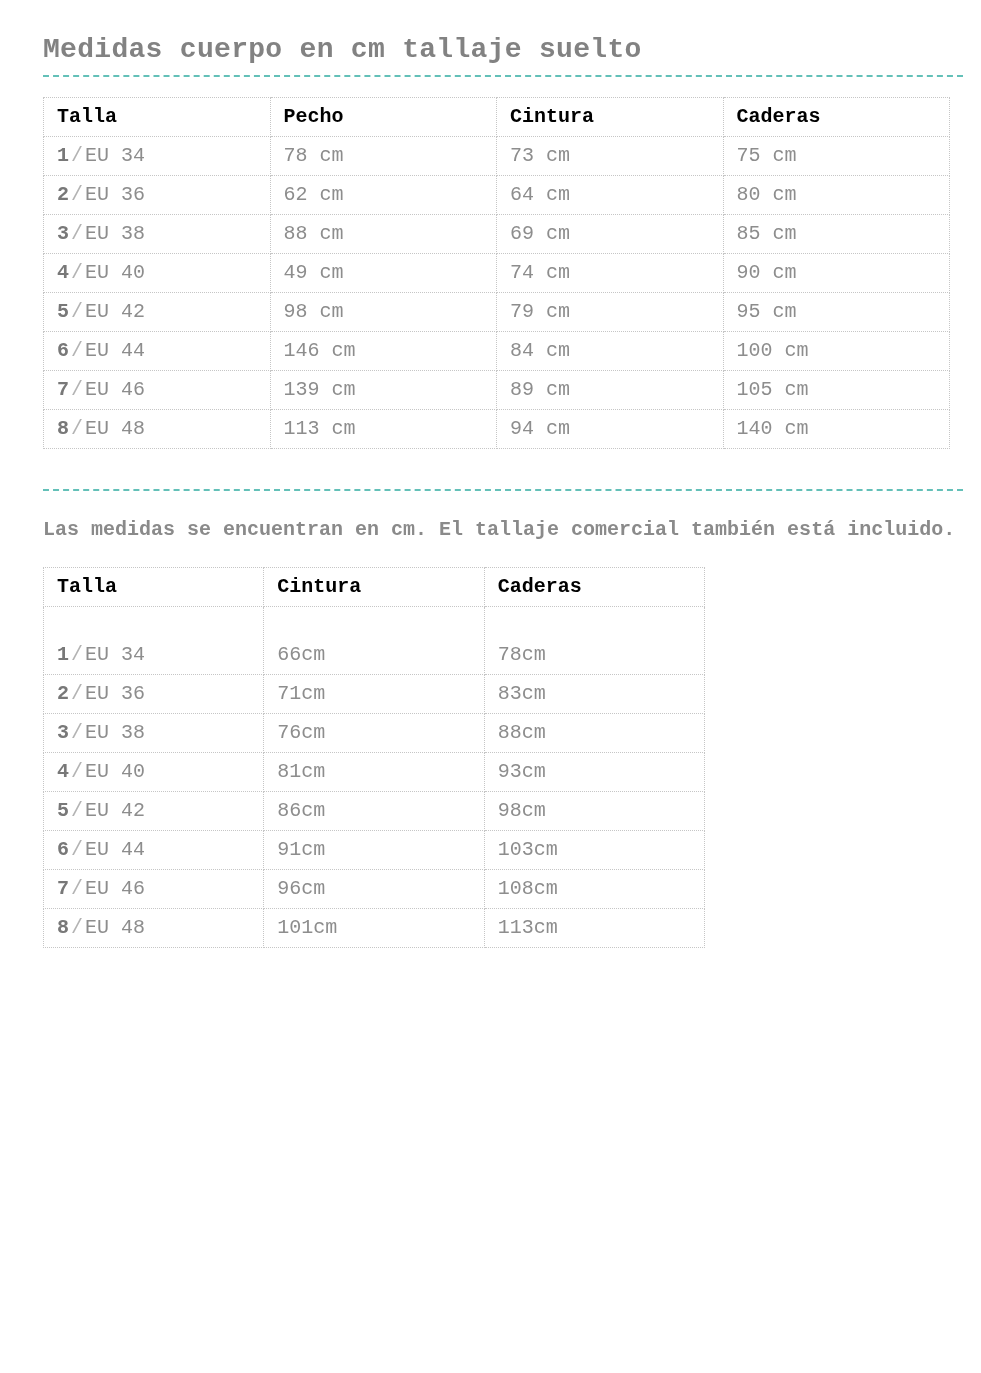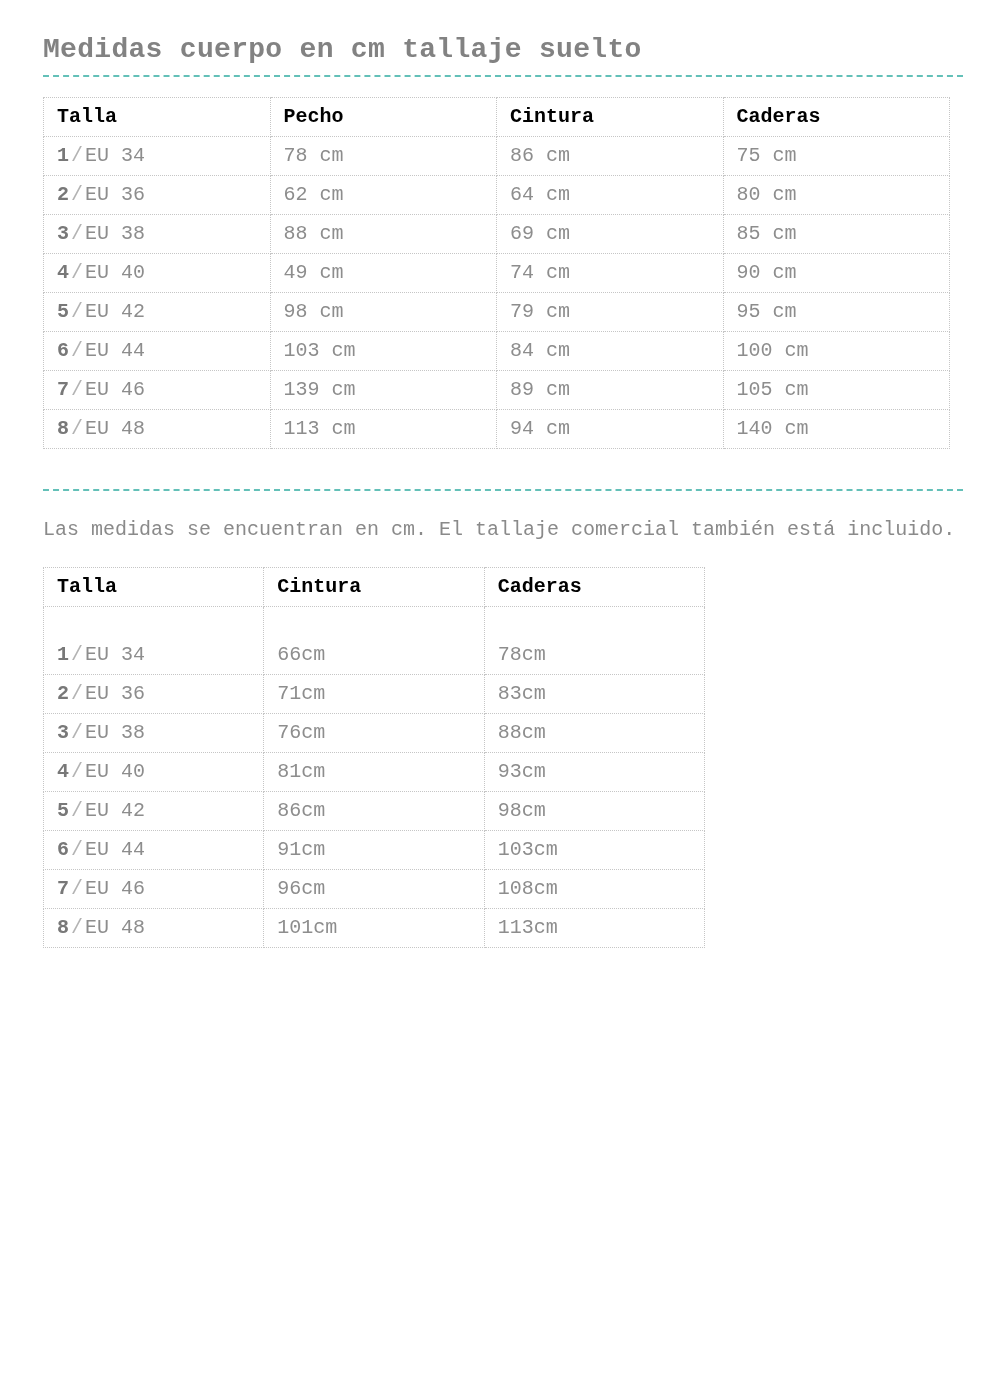--- a/index.html
+++ b/index.html
@@ -31,20 +31,21 @@
     border: none;
     border-top: 2px dashed #63c0b8;
     margin: 0 0 20px 0;
     height: 0;
   }
   .note {
     font-size: 20px;
     line-height: 24px;
     color: #8a8a8a;
     margin: 27px 0 25px 0;
+    font-weight: bold;
   }
   table {
     border-collapse: collapse;
     table-layout: fixed;
   }
   .body-table { width: 907px; }
   .garment-table { width: 662px; }
   th, td {
     border: 1px dotted #c6c6c6;
     font-size: 20px;
@@ -92,21 +93,21 @@
           <th>Cintura</th>
           <th>Caderas</th>
         </tr>
       </thead>
       <tbody>
   <tr>
     <td>
       <span class="size-num">1</span><span class="slash">/</span><span>EU 34</span>
     </td>
     <td>78 cm</td>
-    <td>86 cm</td>
+    <td>73 cm</td>
     <td>75 cm</td>
   </tr>
 
   <tr>
     <td>
       <span class="size-num">2</span><span class="slash">/</span><span>EU 36</span>
     </td>
     <td>62 cm</td>
     <td>64 cm</td>
     <td>80 cm</td>
@@ -136,21 +137,21 @@
     </td>
     <td>98 cm</td>
     <td>79 cm</td>
     <td>95 cm</td>
   </tr>
 
   <tr>
     <td>
       <span class="size-num">6</span><span class="slash">/</span><span>EU 44</span>
     </td>
-    <td>103 cm</td>
+    <td>146 cm</td>
     <td>84 cm</td>
     <td>100 cm</td>
   </tr>
 
   <tr>
     <td>
       <span class="size-num">7</span><span class="slash">/</span><span>EU 46</span>
     </td>
     <td>139 cm</td>
     <td>89 cm</td>

